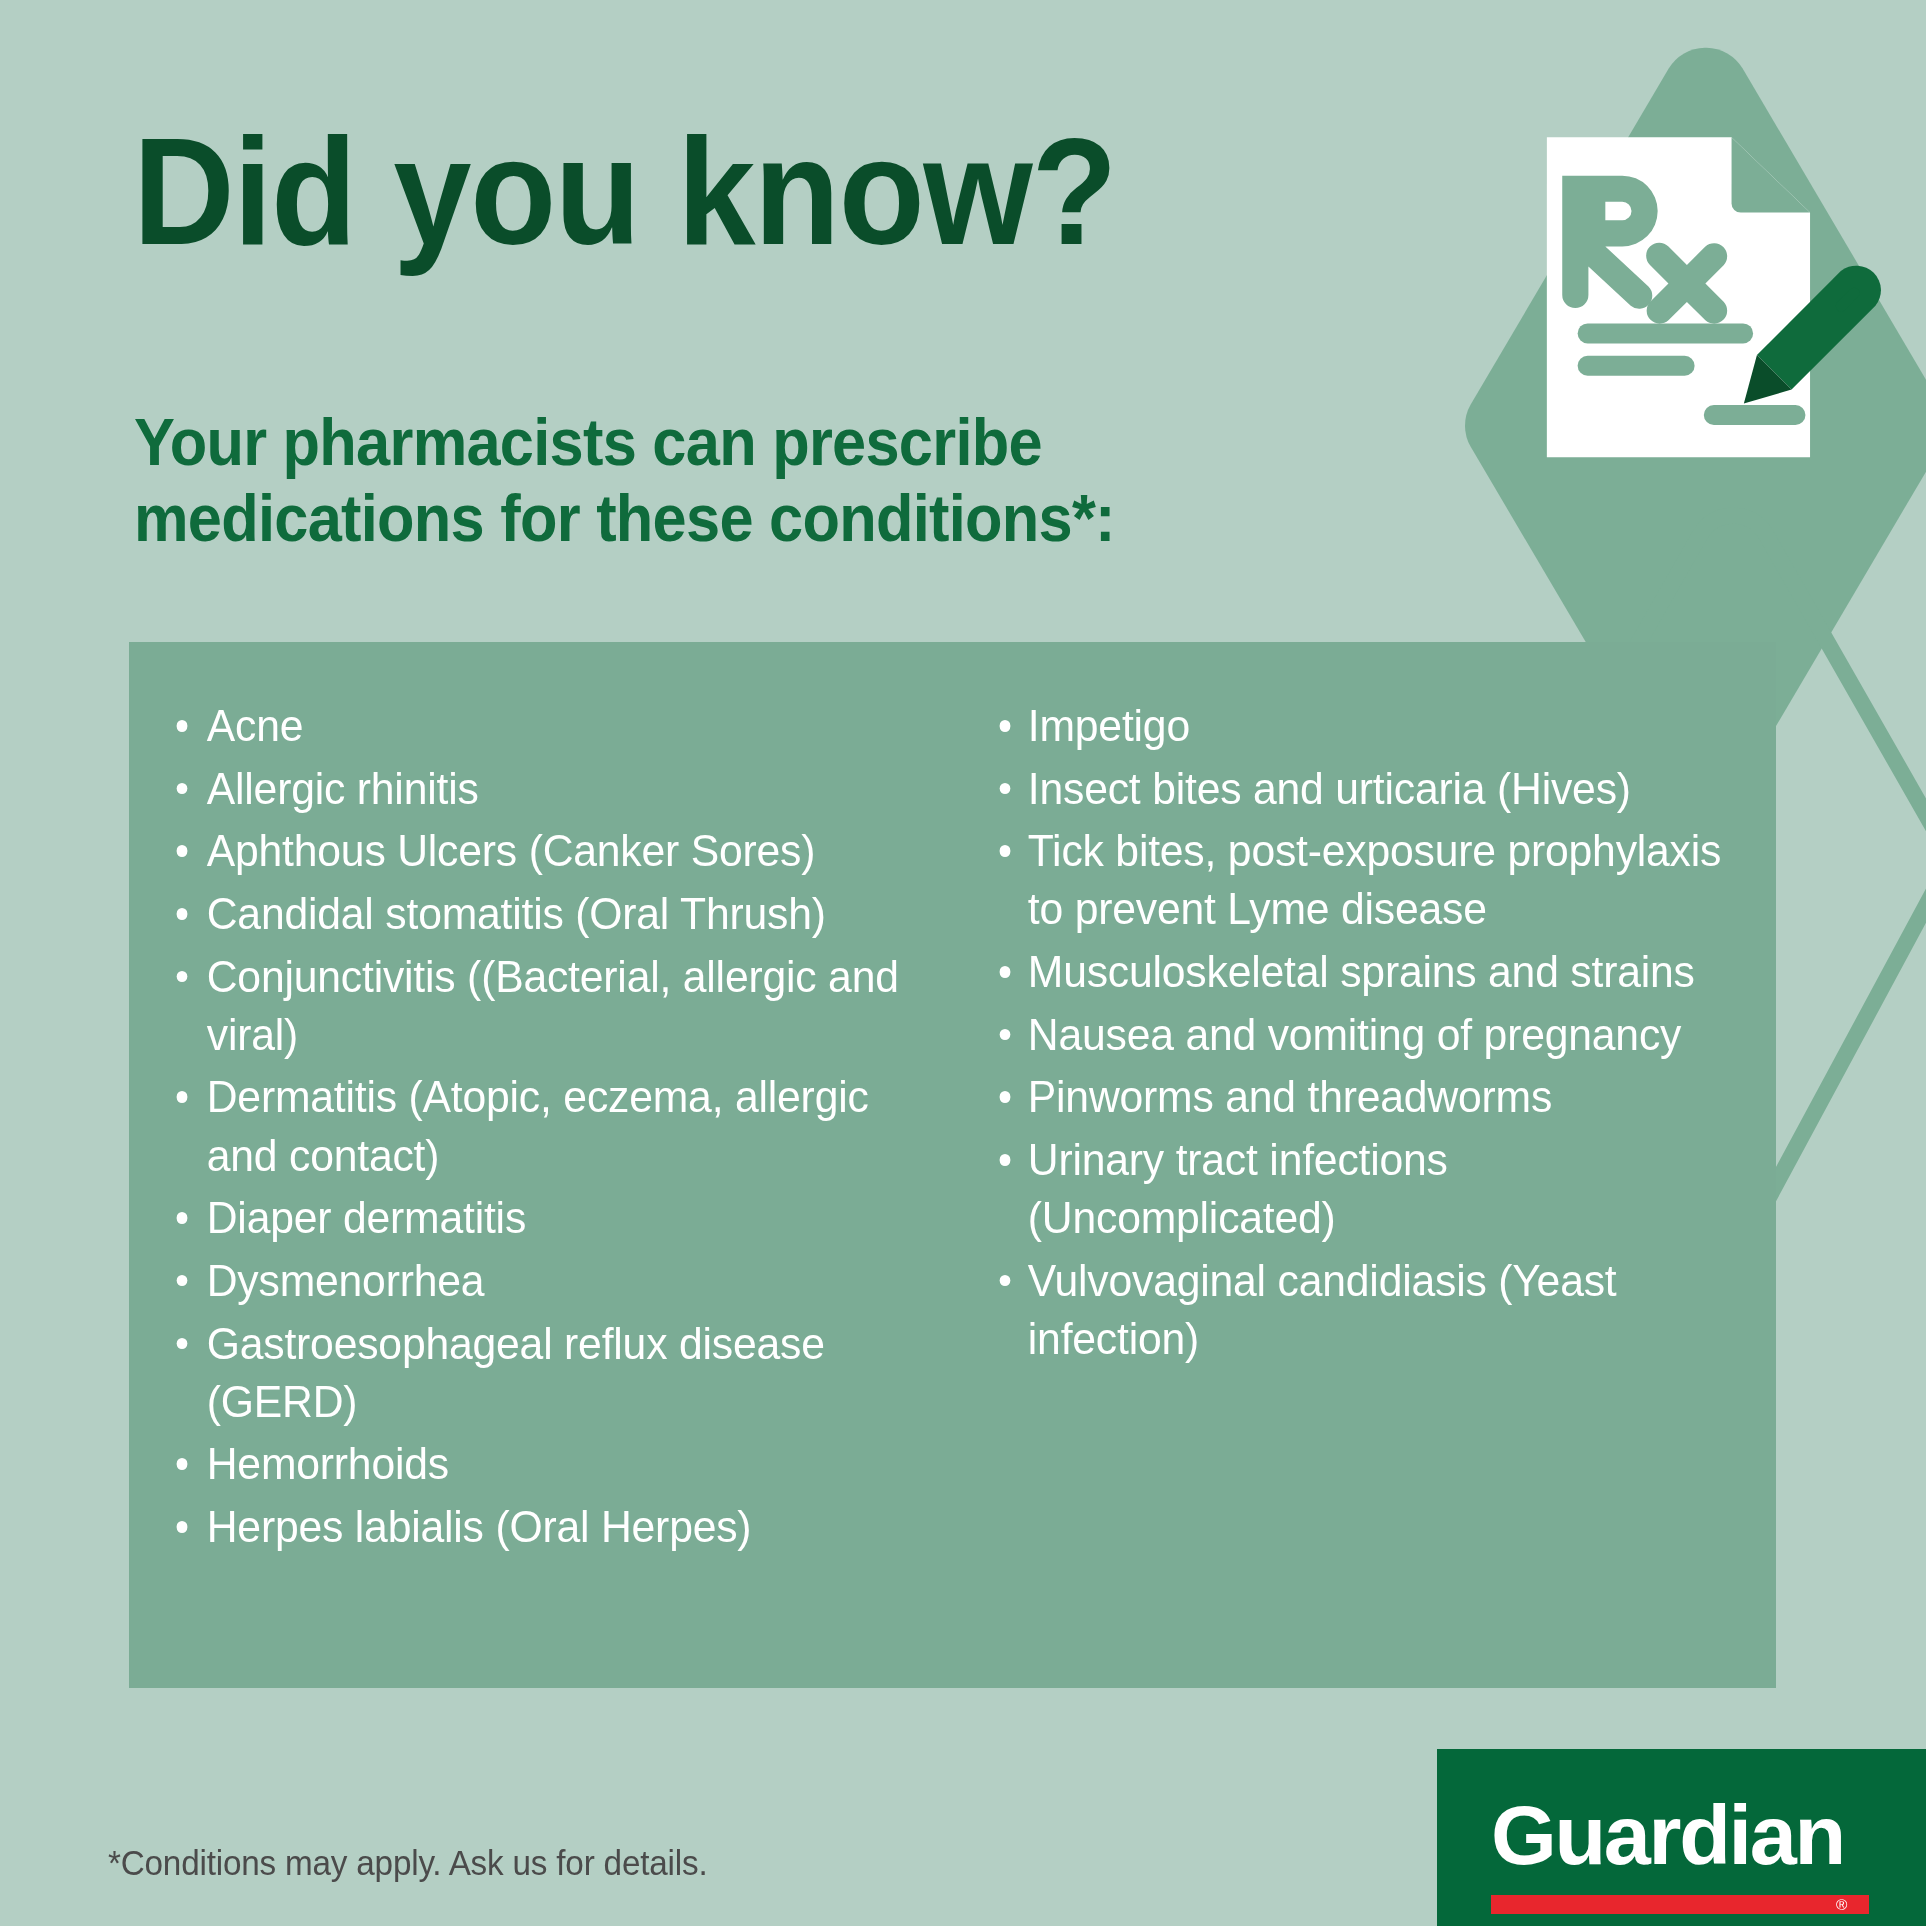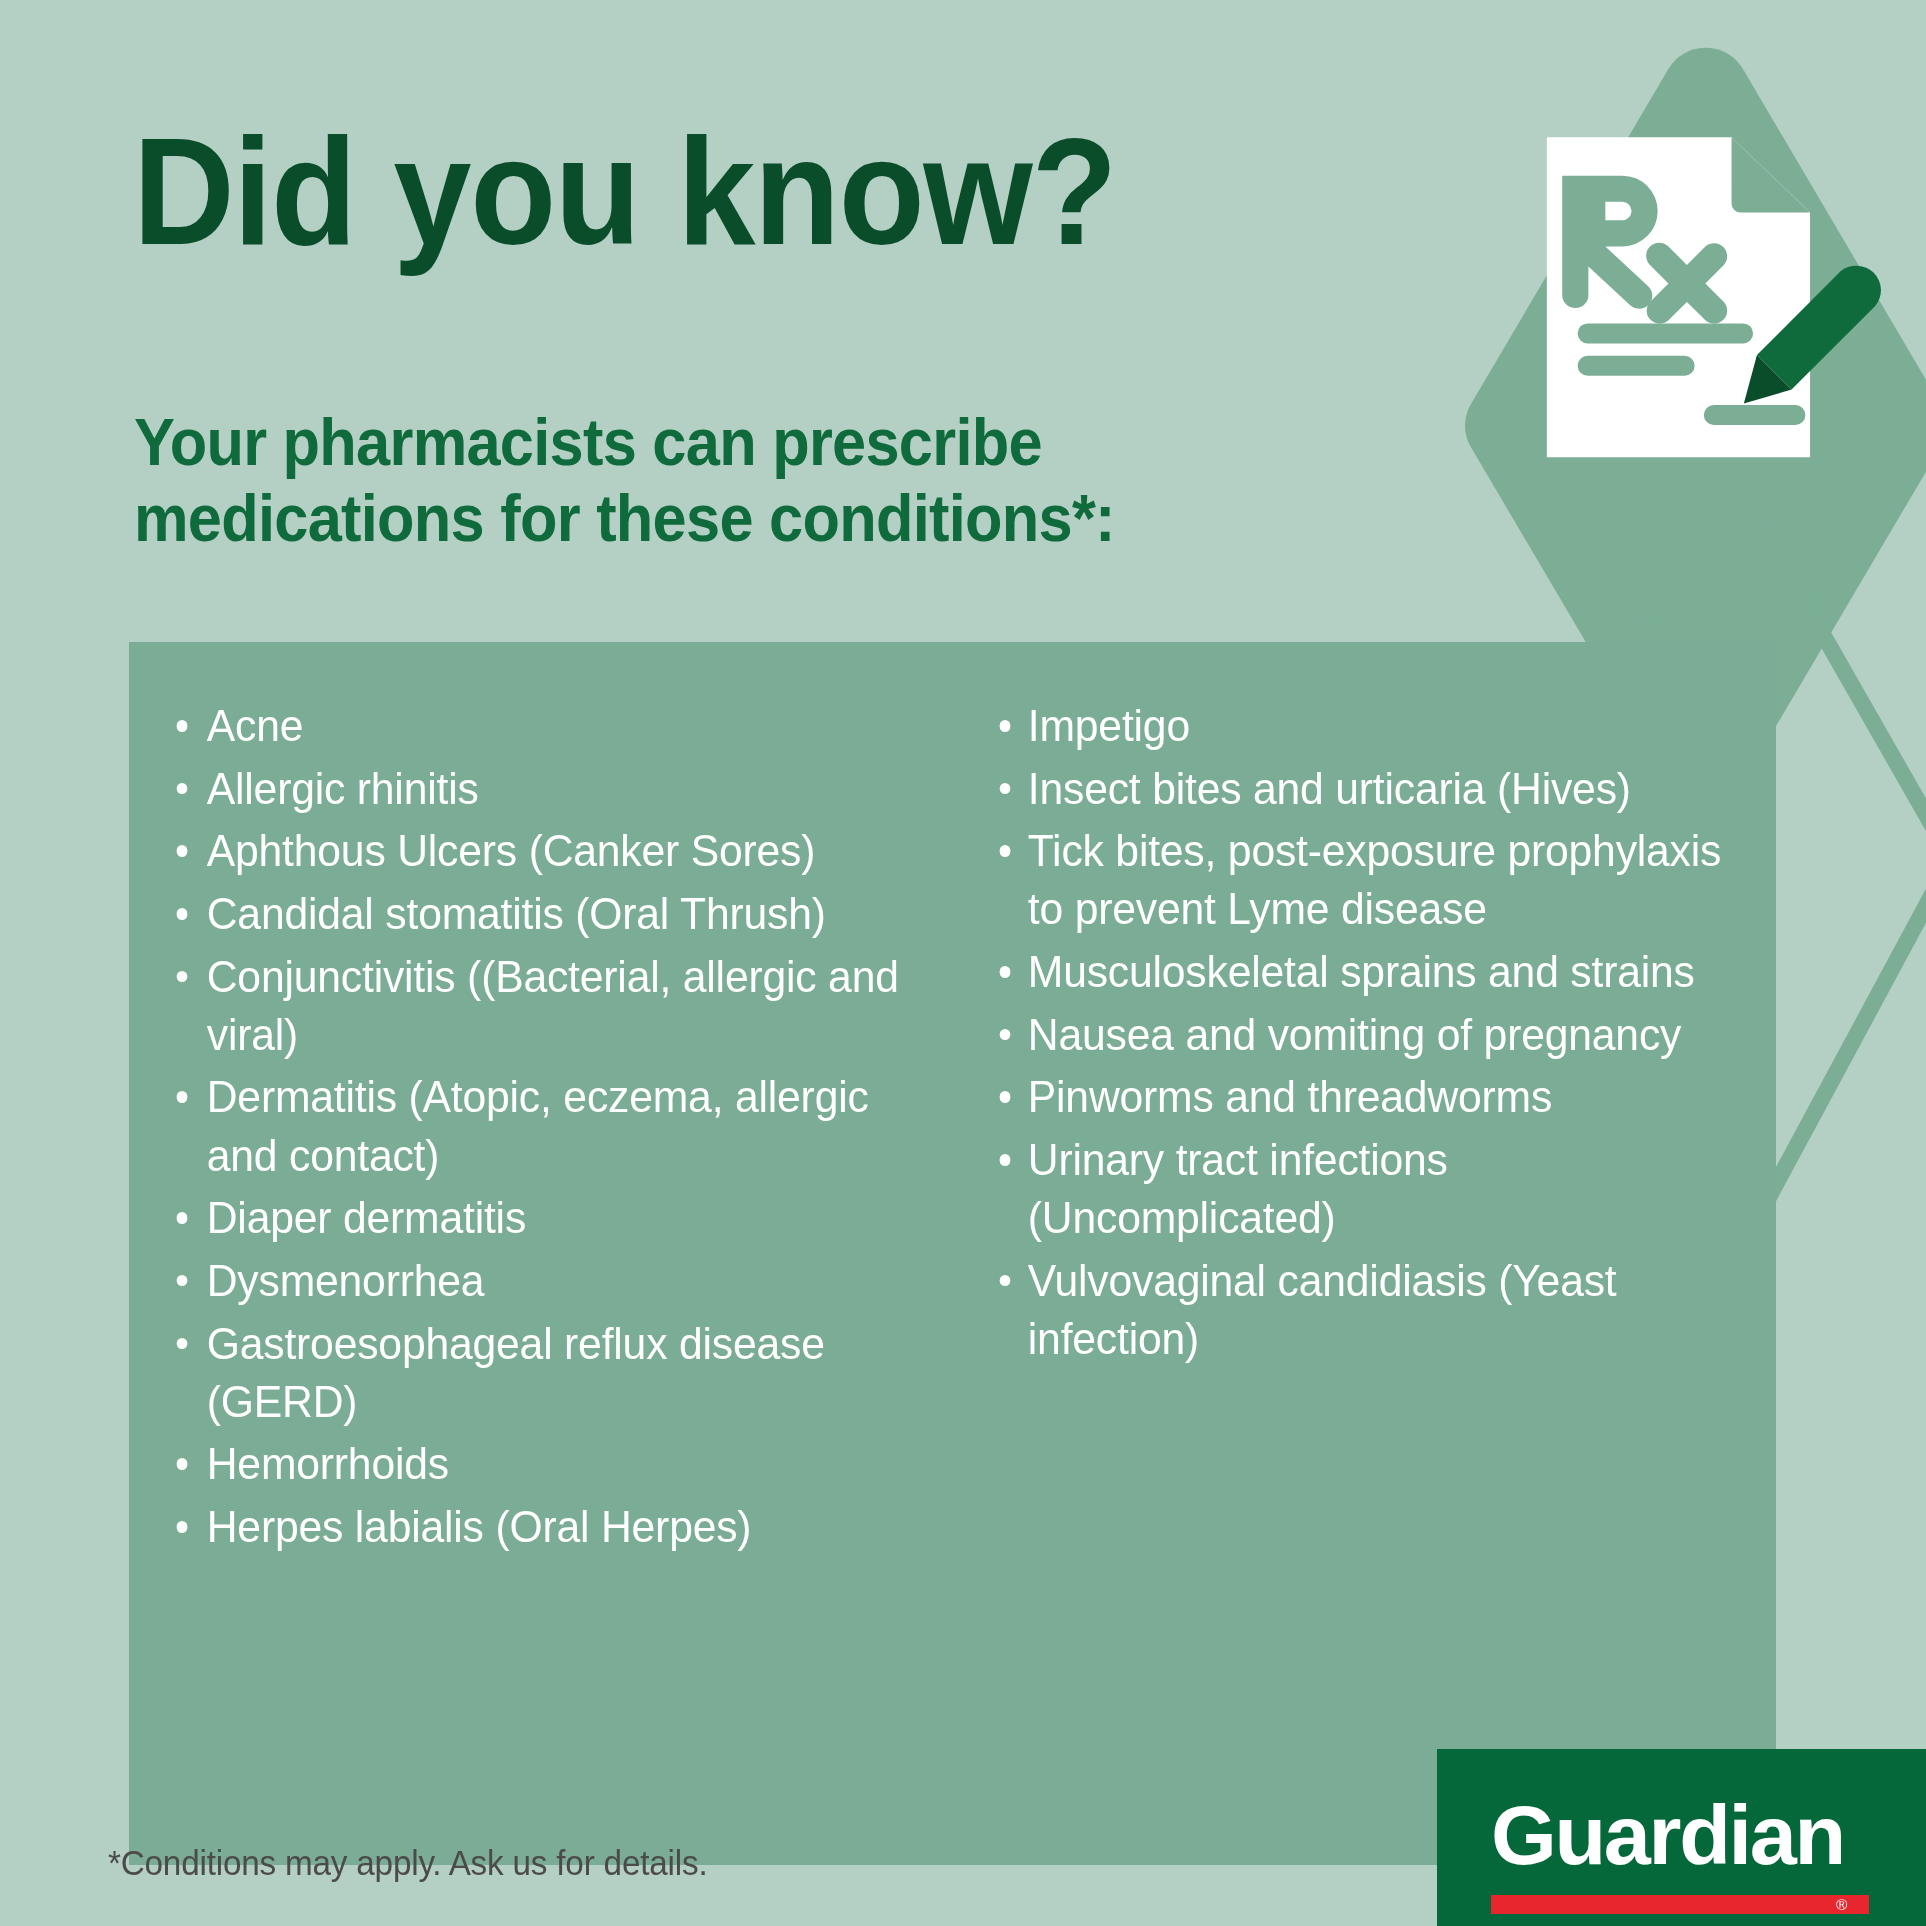--- a/index.html
+++ b/index.html
@@ -31,21 +31,21 @@
     font-size:66px; line-height:1.15;
     font-weight:bold; color:#0f6b3c;
     letter-spacing:-0.8px;
     transform:scaleX(0.93); transform-origin:left top;
     max-width:1156px;
   }
 
   
   .card {
     position:absolute;
-    top:642px; height:1223px;
+    top:642px; height:1046px;
     background:#7bac95;
     padding:55px 31px 16px 37px;
   }
   #card-left  { left:129px;  width:824px; }
   #card-right { left:952px; width:824px; }
 
   ul.conditions { list-style:none; }
   ul.conditions li {
     position:relative;
     color:#ffffff;

